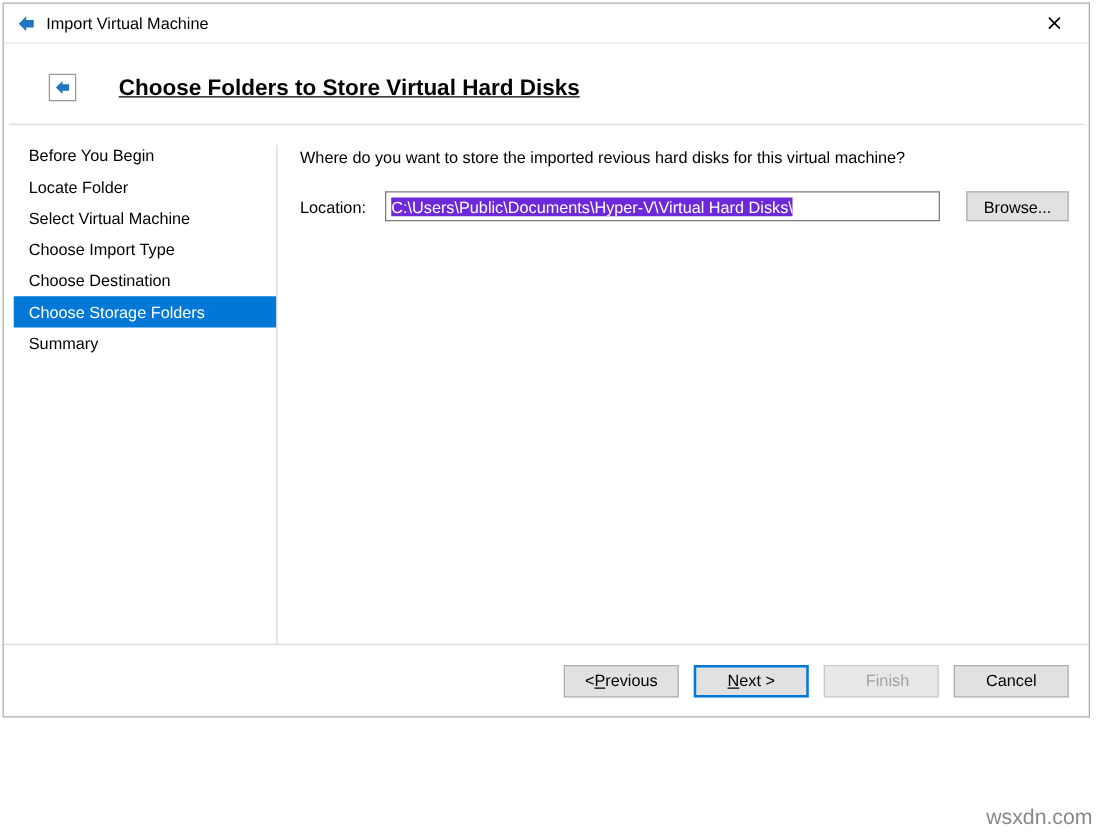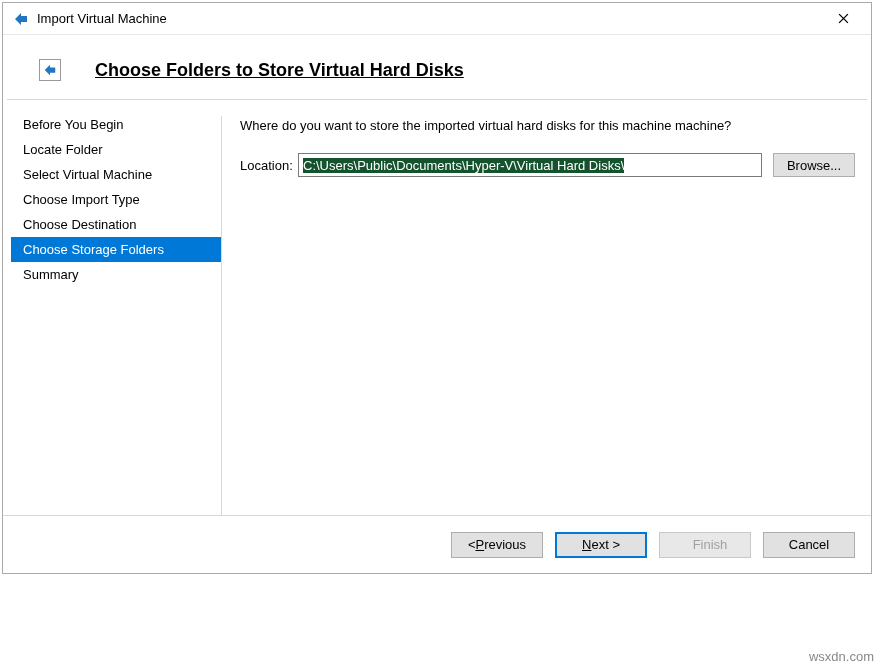--- a/index.html
+++ b/index.html
@@ -114,20 +114,21 @@
       flex: 1;
       padding-top: 6px;
     }
     .prompt {
       color: #000;
       margin-bottom: 20px;
     }
     .row {
       display: flex;
       align-items: center;
+      gap: 10px;
     }
     .label {
       color: #000;
       min-width: 58px;
     }
     .browse {
       min-width: 82px;
       height: 24px;
       border: 1px solid #adadad;
       background: #e1e1e1;
@@ -164,21 +165,21 @@
       color: #a0a0a0;
       border-color: #c8c8c8;
       background: #e8e8e8;
       padding-left: 24px;
     }
     .btn .ul { text-decoration: underline; }
     .watermark {
       position: fixed;
       right: 6px;
       bottom: 2px;
-      font-size: 13px;
+      font-size: 17px;
       color: #888;
     }
   </style>
 </head>
 <body>
 
 <div class="window">
 
   <div class="titlebar">
     <span class="ticon">
@@ -212,25 +213,25 @@
       <div class="nav-item">Select Virtual Machine</div>
       <div class="nav-item">Choose Import Type</div>
       <div class="nav-item">Choose Destination</div>
       <div class="nav-item active">Choose Storage Folders</div>
       <div class="nav-item">Summary</div>
     </div>
 
     <div class="vdiv"></div>
 
     <div class="content">
-      <div class="prompt">Where do you want to store the imported virtual hard disks for this machine machine?</div>
+      <div class="prompt">Where do you want to store the imported revious hard disks for this virtual machine?</div>
       <div class="row">
         <span class="label">Location:</span>
         <div style="flex: 1 1 0%; height: 24px; border: 1px solid rgb(122, 122, 122); padding: 2px 4px; overflow: hidden; white-space: nowrap; display: flex; align-items: center;">
-            <span style="background: #14532d; color: rgb(255, 255, 255);">C:\Users\Public\Documents\Hyper-V\Virtual Hard Disks\</span>
+            <span style="background: #6d28d9; color: rgb(255, 255, 255);">C:\Users\Public\Documents\Hyper-V\Virtual Hard Disks\</span>
           </div>
         <button class="browse"><span>Browse...</span></button>
       </div>
     </div>
   </div>
 
   <div class="footer">
     <button class="btn">&lt; <span class="ul">P</span>revious</button>
     <button class="btn default"><span class="ul">N</span>ext &gt;</button>
     <button class="btn disabled">

